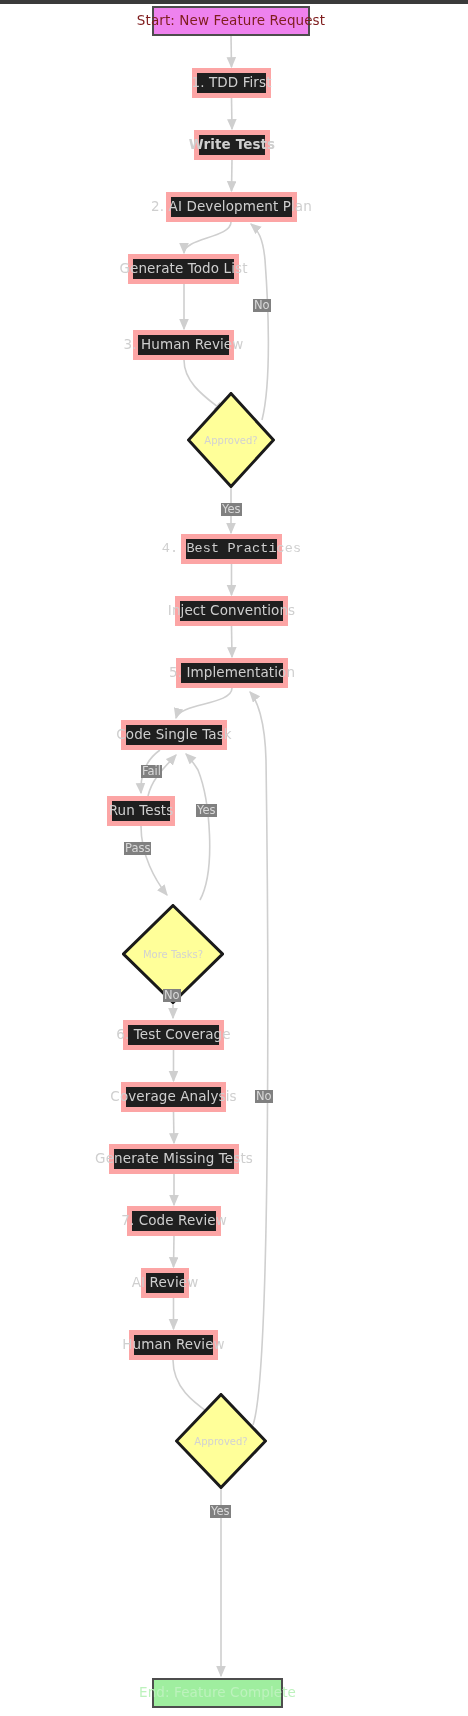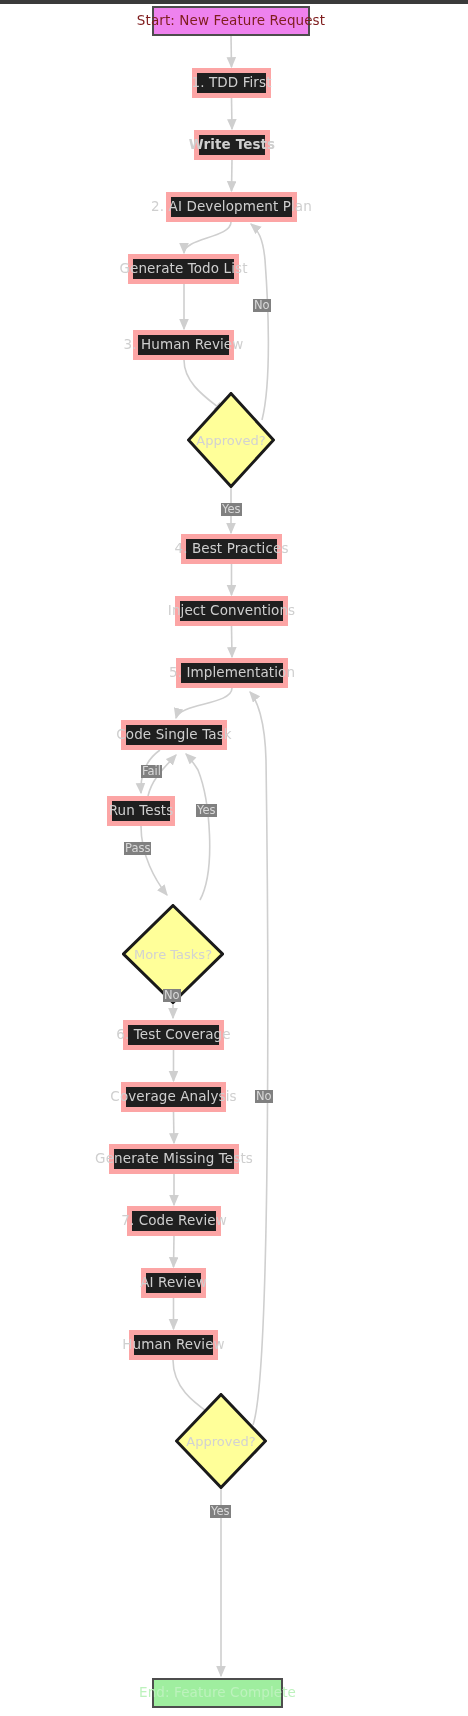--- a/index.html
+++ b/index.html
@@ -73,21 +73,21 @@
     justify-content: center;
   }
   .diamond-shape {
     position: absolute;
     left: 0; top: 0;
   }
   .diamond-label {
     position: relative;
     z-index: 2;
     color: #d2d2d2;
-    font-size: 13px;
+    font-size: 10px;
     white-space: nowrap;
     pointer-events: none;
   }
   .edge-label {
     position: absolute;
     background: #808080;
     color: #d9d9d9;
     font-size: 11.5px;
     line-height: 13px;
     padding: 0 1px;
@@ -141,36 +141,36 @@
       <div class="node node-process" style="left: 194px; top: 130px; width: 76px; height: 30px; font-weight: bold;">Write Tests</div>
       <div class="node node-process" style="left: 166px; top: 192px; width: 131px; height: 30px;">2. AI Development Plan</div>
       <div class="node node-process" style="left: 128px; top: 254px; width: 111px; height: 30px;">Generate Todo List</div>
       <div class="node node-process" style="left: 133px; top: 330px; width: 101px; height: 30px;">3. Human Review</div>
       <div class="diamond-wrap" style="left: 187px; top: 392px; width: 88px; height: 96px;">
         <svg class="diamond-shape" width="88" height="96" viewBox="0 0 88 96">
           <polygon points="44,1.5 86.5,48 44,94.5 1.5,48" fill="#ffff99" stroke="#1a1a1a" stroke-width="3" stroke-linejoin="miter"></polygon>
         </svg>
         <span class="diamond-label">Approved?</span>
       </div>
-      <div class="node node-process" style="left: 181px; top: 534px; width: 101px; height: 30px;">4. Best Practices</div>
+      <div class="node node-process" style="left: 181px; top: 534px; width: 101px; height: 30px; font-family: Liberation Mono, monospace;">4. Best Practices</div>
       <div class="node node-process" style="left: 175px; top: 596px; width: 113px; height: 30px;">Inject Conventions</div>
       <div class="node node-process" style="left: 176px; top: 658px; width: 112px; height: 30px;">5. Implementation</div>
       <div class="node node-process" style="left: 121px; top: 720px; width: 106px; height: 30px;">Code Single Task</div>
       <div class="node node-process" style="left: 107px; top: 796px; width: 68px; height: 30px;">Run Tests</div>
       <div class="diamond-wrap" style="left: 122px; top: 904px; width: 102px; height: 100px;">
         <svg class="diamond-shape" width="102" height="100" viewBox="0 0 102 100">
           <polygon points="51,1.5 100.5,50 51,98.5 1.5,50" fill="#ffff99" stroke="#1a1a1a" stroke-width="3" stroke-linejoin="miter"></polygon>
         </svg>
         <span class="diamond-label">More Tasks?</span>
       </div>
       <div class="node node-process" style="left: 123px; top: 1020px; width: 101px; height: 30px;">6. Test Coverage</div>
       <div class="node node-process" style="left: 121px; top: 1082px; width: 105px; height: 30px;">Coverage Analysis</div>
       <div class="node node-process" style="left: 109px; top: 1144px; width: 130px; height: 30px;">Generate Missing Tests</div>
       <div class="node node-process" style="left: 127px; top: 1206px; width: 94px; height: 30px;">7. Code Review</div>
-      <div class="node node-process" style="left: 141px; top: 1268px; width: 65px; height: 30px;">AI Review</div>
+      <div class="node node-process" style="left: 141px; top: 1268px; width: 48px; height: 30px;">AI Review</div>
       <div class="node node-process" style="left: 129px; top: 1330px; width: 89px; height: 30px;">Human Review</div>
       <div class="diamond-wrap" style="left: 175px; top: 1393px; width: 92px; height: 96px;">
         <svg class="diamond-shape" width="92" height="96" viewBox="0 0 92 96">
           <polygon points="46,1.5 90.5,48 46,94.5 1.5,48" fill="#ffff99" stroke="#1a1a1a" stroke-width="3" stroke-linejoin="miter"></polygon>
         </svg>
         <span class="diamond-label">Approved?</span>
       </div>
       <div class="node node-end" style="left: 152px; top: 1678px; width: 131px; height: 30px; text-align: center;">End: Feature Complete</div>
     </div>
   <div id="label-layer">

